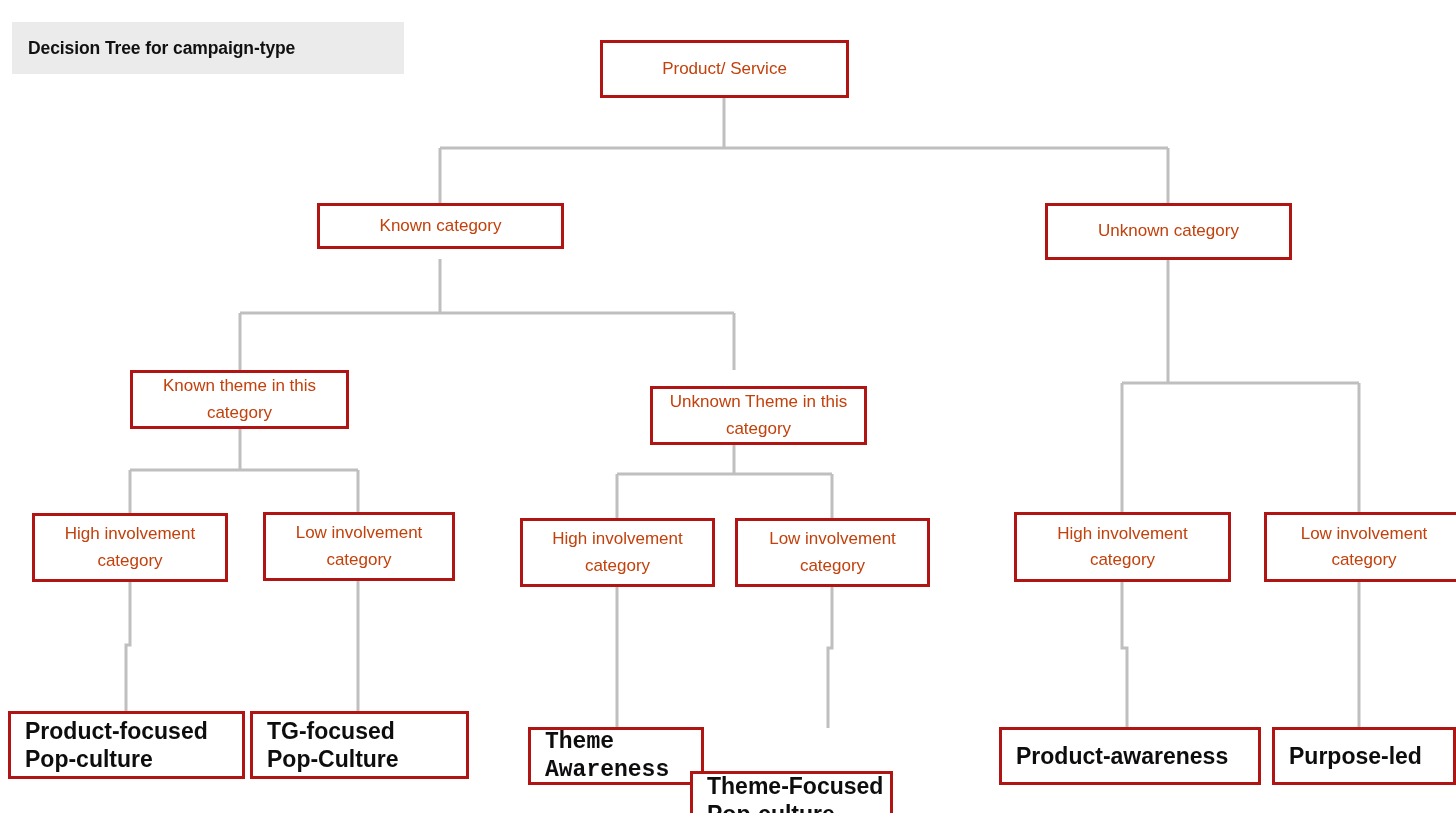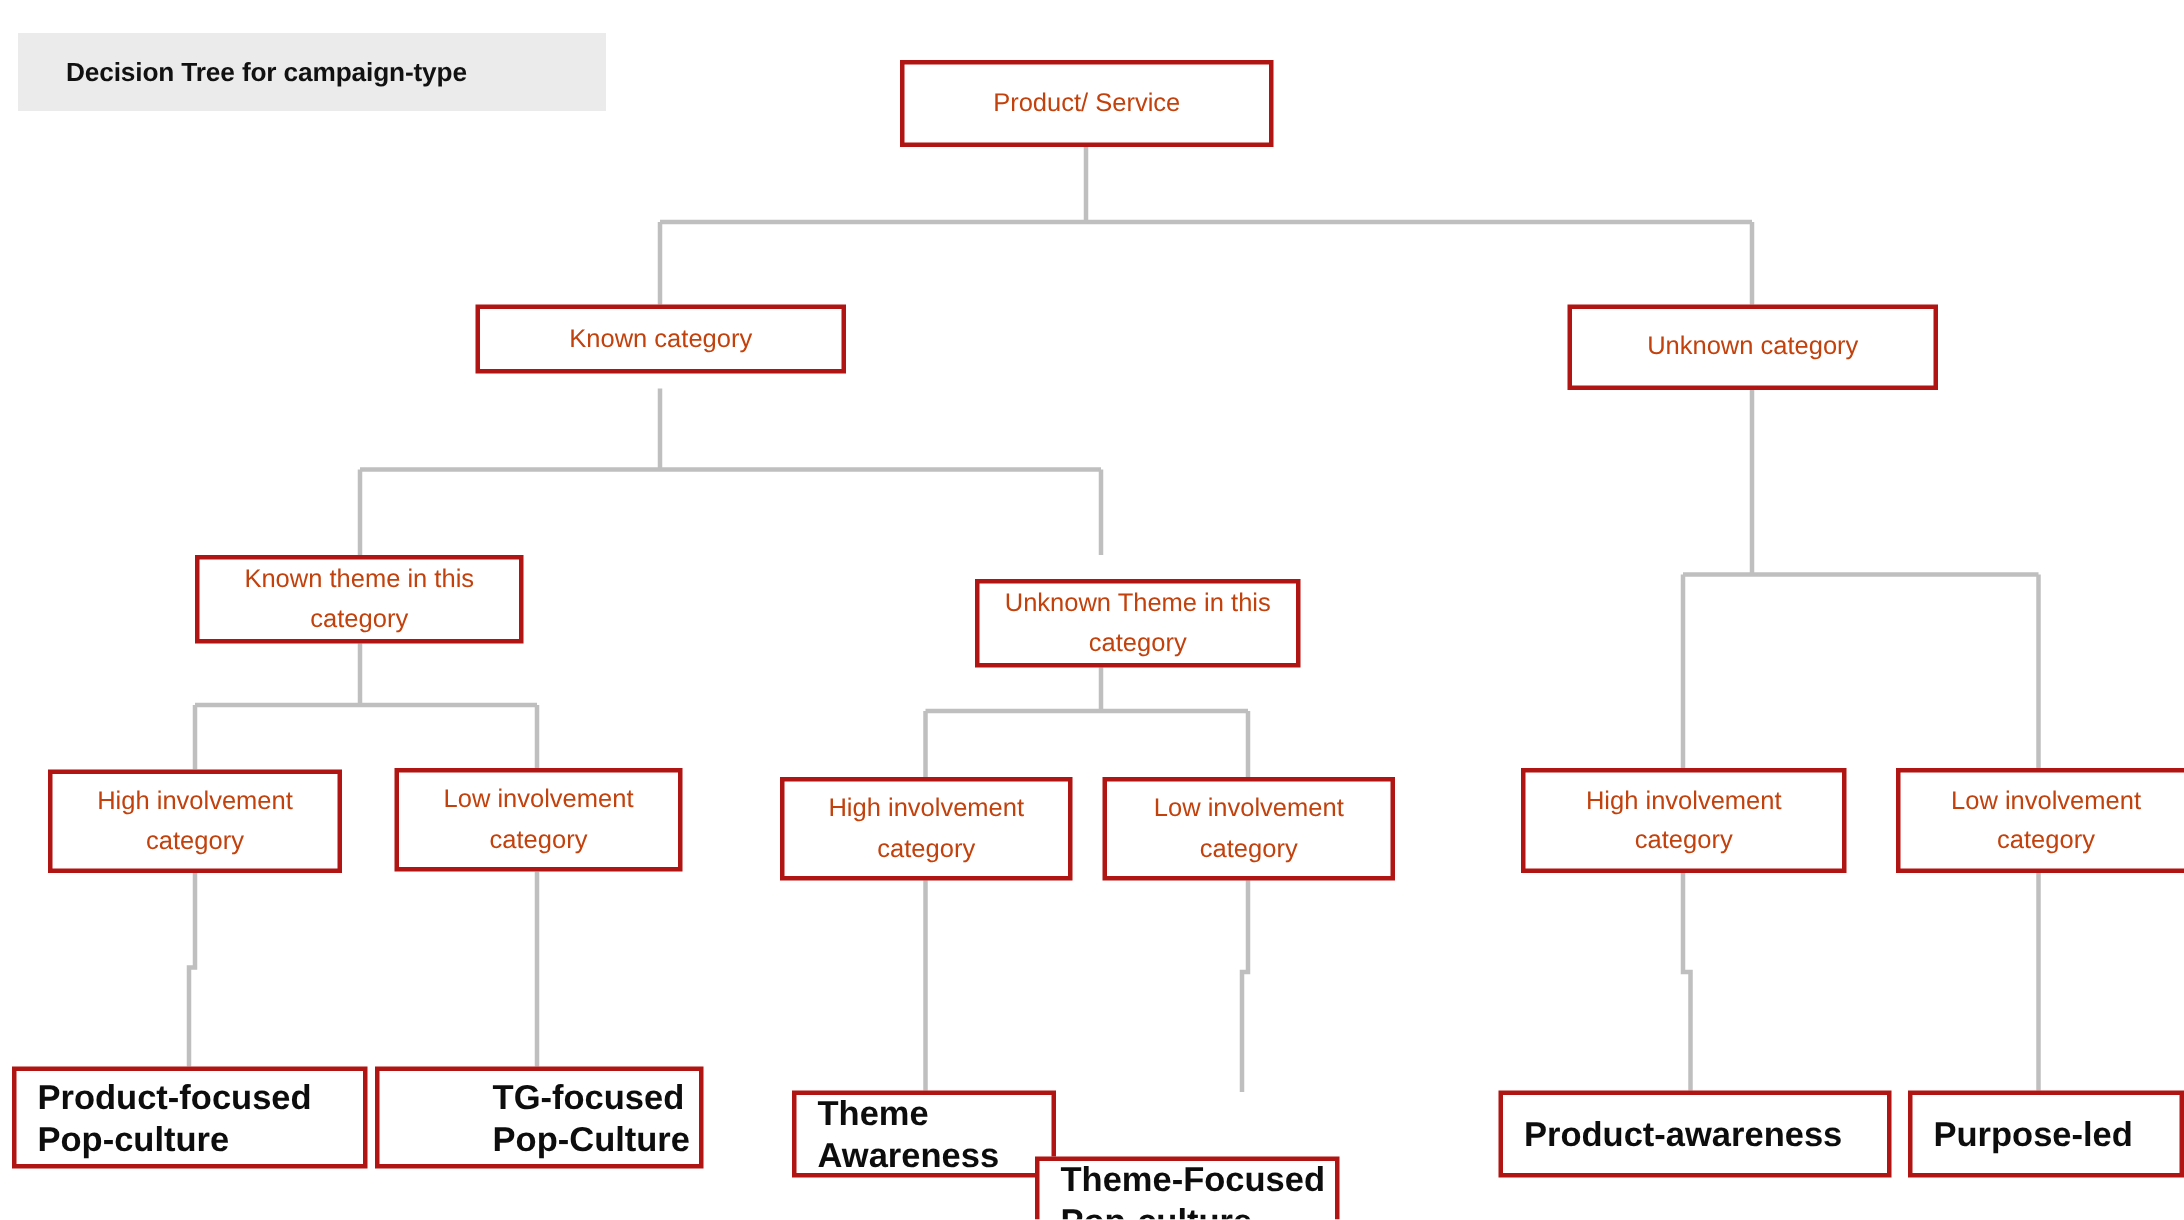--- a/index.html
+++ b/index.html
@@ -27,21 +27,21 @@
   .title-box {
     position: absolute;
     left: 12px;
     top: 22px;
     width: 392px;
     height: 52px;
     background: #ebebeb;
     display: flex;
     align-items: center;
     box-sizing: border-box;
-    padding-left: 32px;
+    padding-left: 16px;
   }
   .title-text {
     font-size: 17.5px;
     font-weight: bold;
     color: #111111;
     letter-spacing: -0.1px;
   }
   .node {
     position: absolute;
     box-sizing: border-box;
@@ -162,25 +162,25 @@
   </div>
 
   <div class="node" style="left:1264px; top:512px; width:200px; height:70px;">
     <span class="label">Low involvement category</span>
   </div>
 
   <div class="node leaf" style="left:8px; top:711px; width:237px; height:68px;">
     <span class="label"><span>Product-focused</span><br><span>Pop-culture</span></span>
   </div>
 
-  <div class="node leaf" style="left:250px; top:711px; width:219px; height:68px;justify-content:flex-end;">
+  <div class="node leaf" style="left:250px; top:711px; width:219px; height:68px;">
     <span class="label"><span>TG-focused</span><br><span>Pop-Culture</span></span>
   </div>
 
-  <div class="node leaf" style="left:528px; top:727px; width:176px; height:58px;">
+  <div class="node leaf" style="left:528px; top:727px; width:176px; height:58px;font-family:Liberation Mono, monospace;">
     <span class="label"><span>Theme</span><br><span>Awareness</span></span>
   </div>
 
   <div class="node leaf" style="left:690px; top:727px; width:203px; height:58px;margin-top:44px;">
     <span class="label"><span>Theme-Focused</span><br><span>Pop-culture</span></span>
   </div>
 
   <div class="node leaf" style="left:999px; top:727px; width:262px; height:58px;">
     <span class="label">Product-awareness</span>
   </div>

